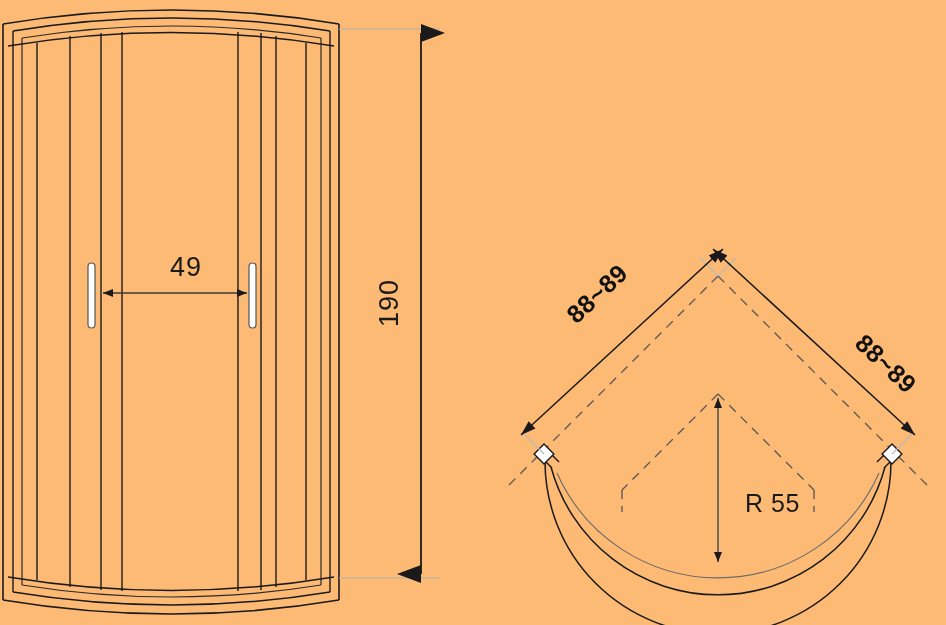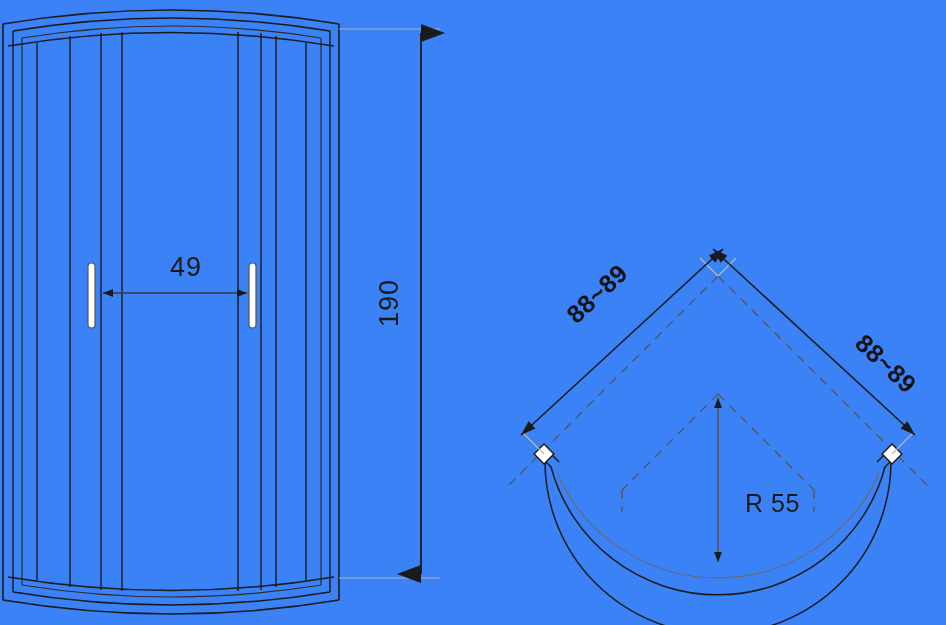--- a/index.html
+++ b/index.html
@@ -8,21 +8,21 @@
     padding: 0;
     background: #ffffff;
   }
   body {
     font-family: "Liberation Sans", sans-serif;
   }
   #drawing-root {
     position: relative;
     width: 946px;
     height: 625px;
-    background: #3b82f6;
+    background: #fdba74;
     overflow: hidden;
   }
   svg.dwg {
     display: block;
     width: 946px;
     height: 625px;
   }
   .dim-text {
     font-family: "Liberation Sans", sans-serif;
     font-size: 27px;

